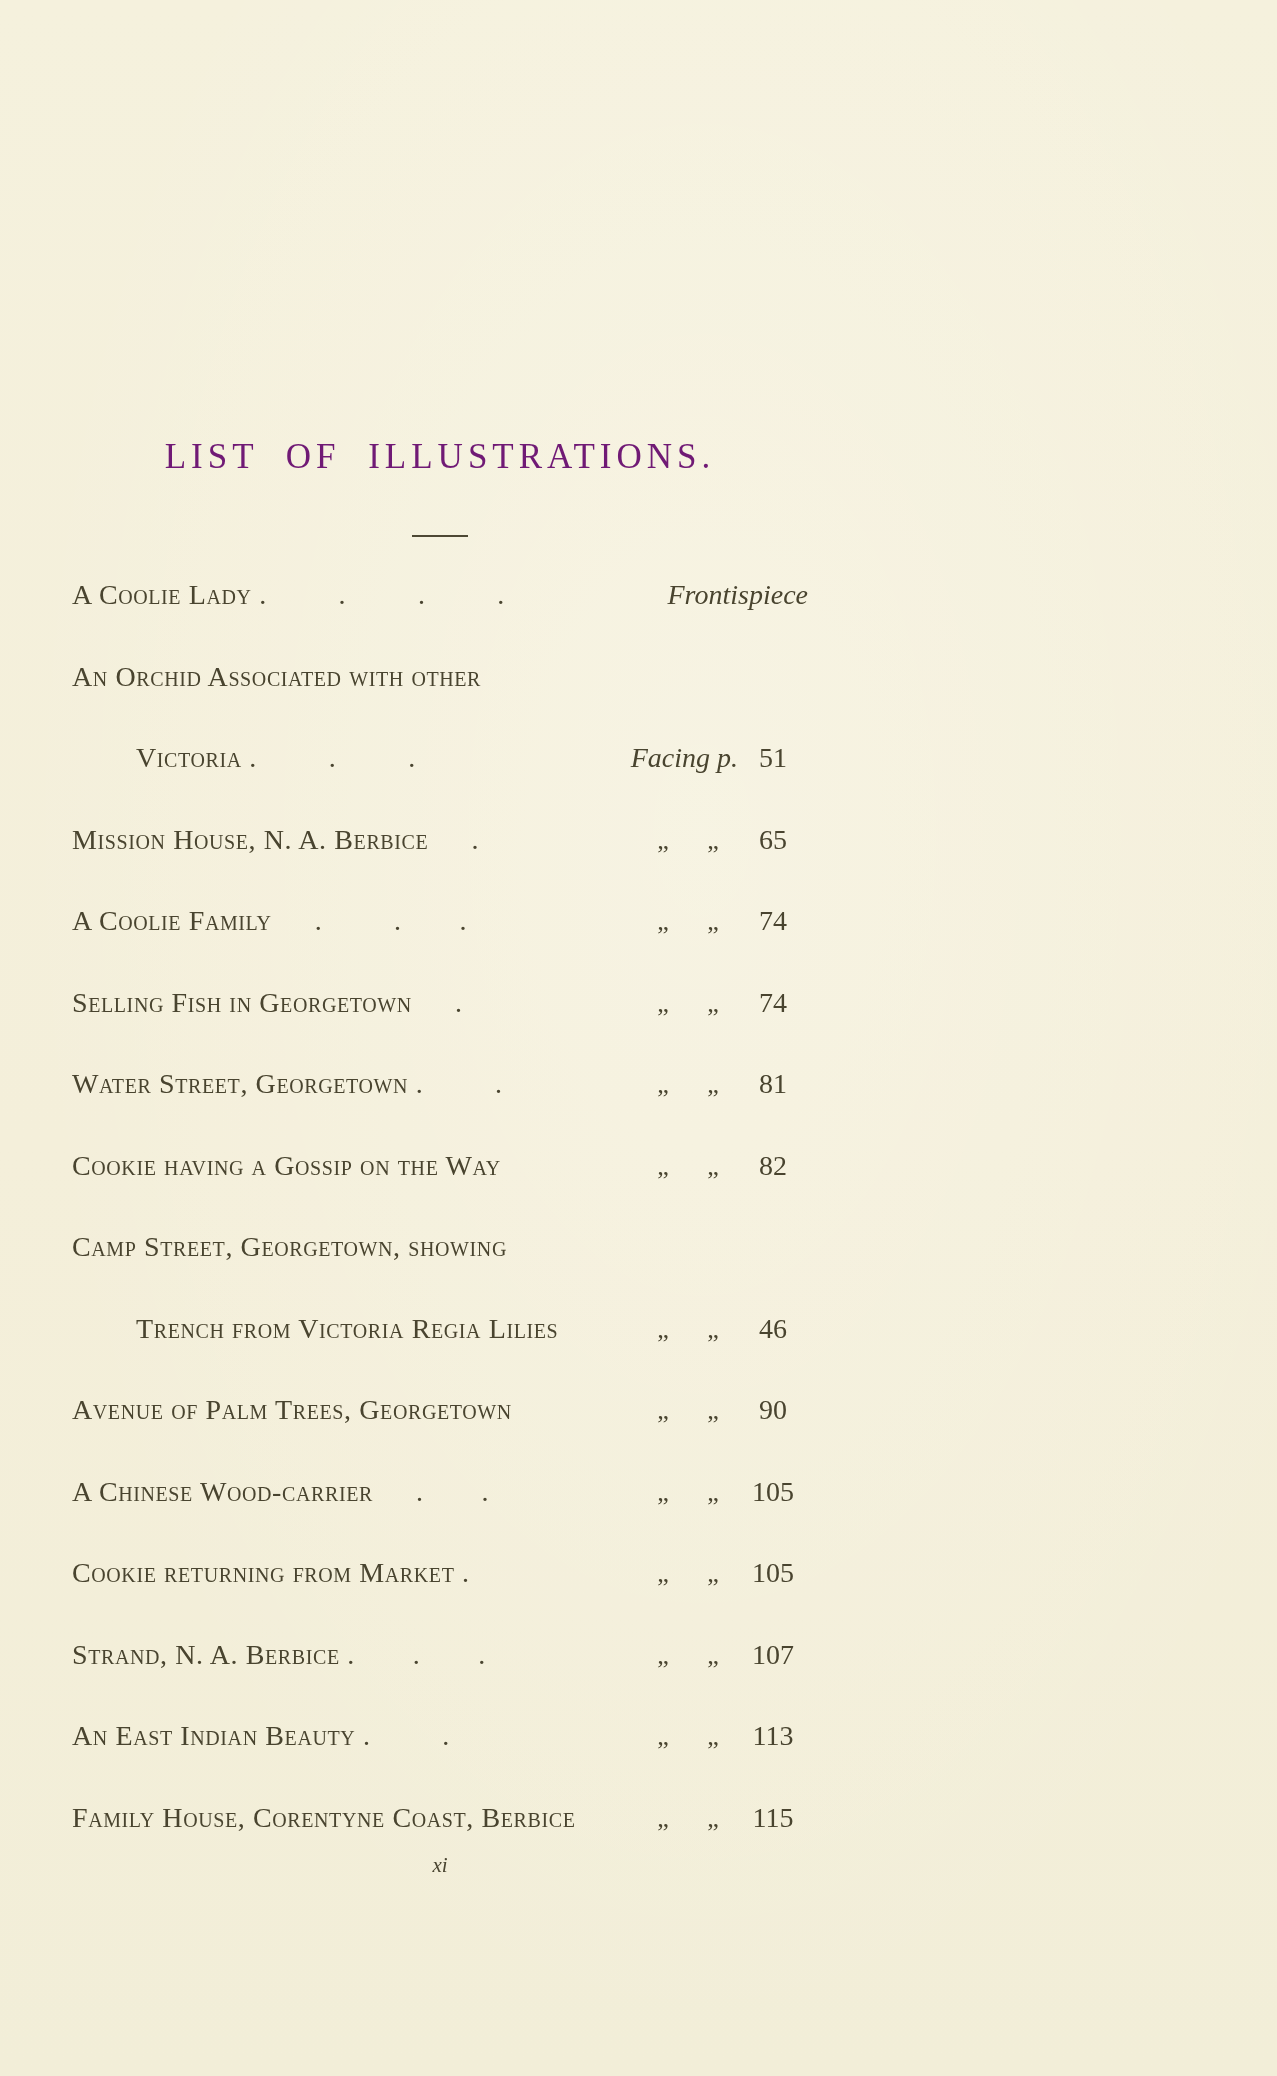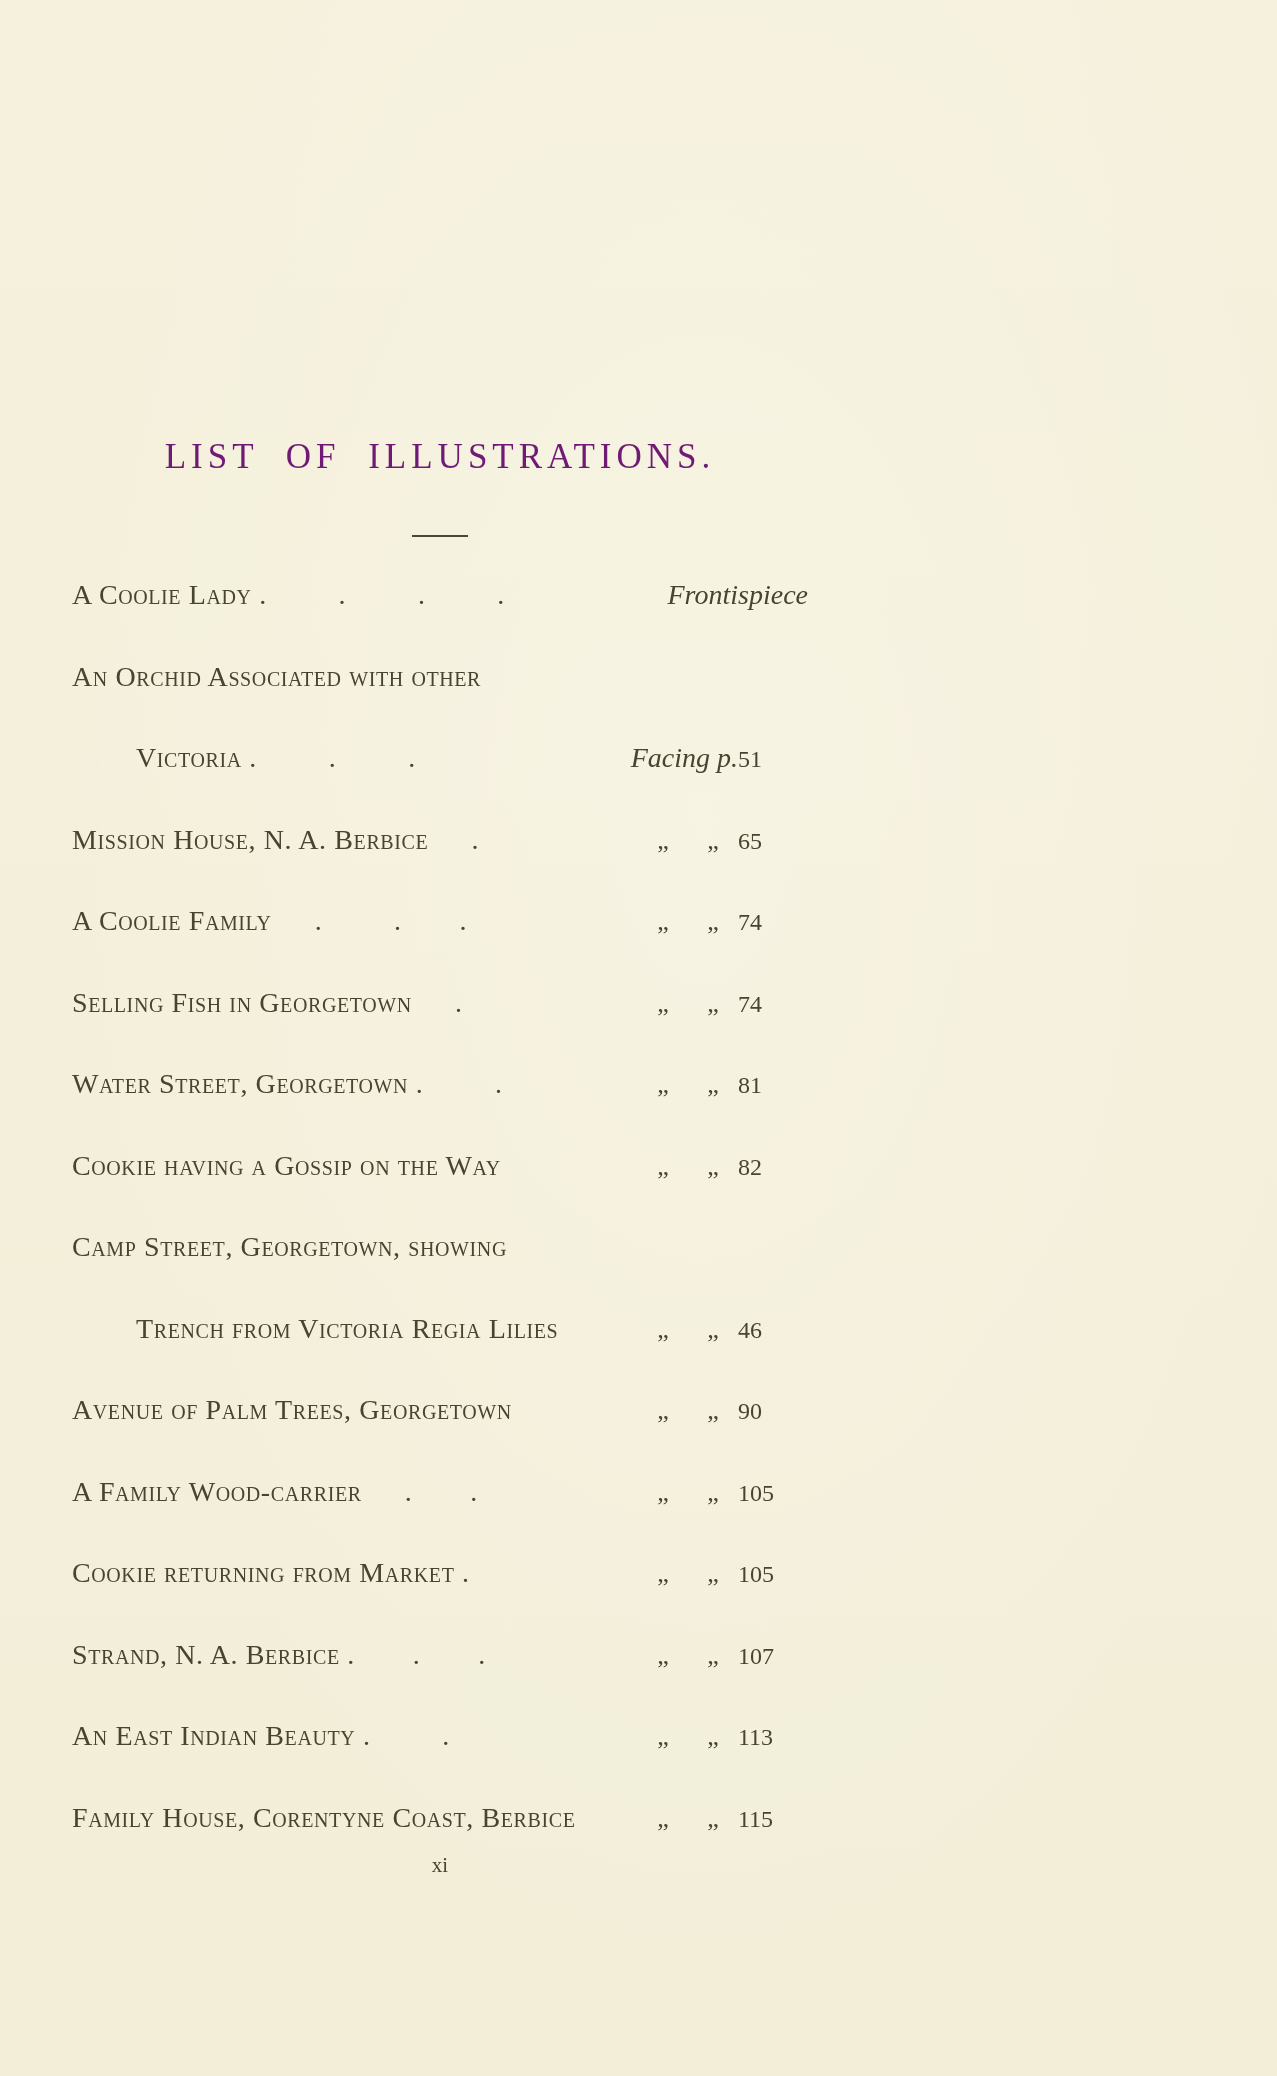--- a/index.html
+++ b/index.html
@@ -55,40 +55,41 @@
   .row.indent .etext{
     padding-left:64px;
   }
   .ditto{
     flex:0 0 50px;
     text-align:center;
     font-size:26px;
   }
   .num{
     flex:0 0 70px;
-    text-align:left;
-    font-size:24px;
+    text-align:center;
+    font-size:28px;
   }
   .mid{
     flex:0 0 118px;
     text-align:right;
     font-style:italic;
     font-size:28px;
     white-space:nowrap;
   }
   .mid.wide{
     flex:0 0 250px;
     text-align:right;
     font-style:italic;
   }
   .folio{
     margin-top:6px;
     text-align:center;
     font-size:21px;
     color:#4a4531;
+    font-style:italic;
   }
 </style>
 </head>
 <body>
 
 <div class="page">
   <div class="title">LIST OF ILLUSTRATIONS.</div>
   <div class="divider"></div>
   <div class="entries" id="entries">
       <div class="row">
@@ -148,21 +149,21 @@
         <span class="ditto">„</span>
         <span class="num">46</span>
       </div>
       <div class="row">
         <span class="etext">Avenue of Palm Trees, Georgetown</span>
         <span class="ditto">„</span>
         <span class="ditto">„</span>
         <span class="num">90</span>
       </div>
       <div class="row">
-        <span class="etext">A Family Wood-carrier  .   .</span>
+        <span class="etext">A Chinese Wood-carrier  .   .</span>
         <span class="ditto">„</span>
         <span class="ditto">„</span>
         <span class="num">105</span>
       </div>
       <div class="row">
         <span class="etext">Cookie returning from Market .</span>
         <span class="ditto">„</span>
         <span class="ditto">„</span>
         <span class="num">105</span>
       </div>

